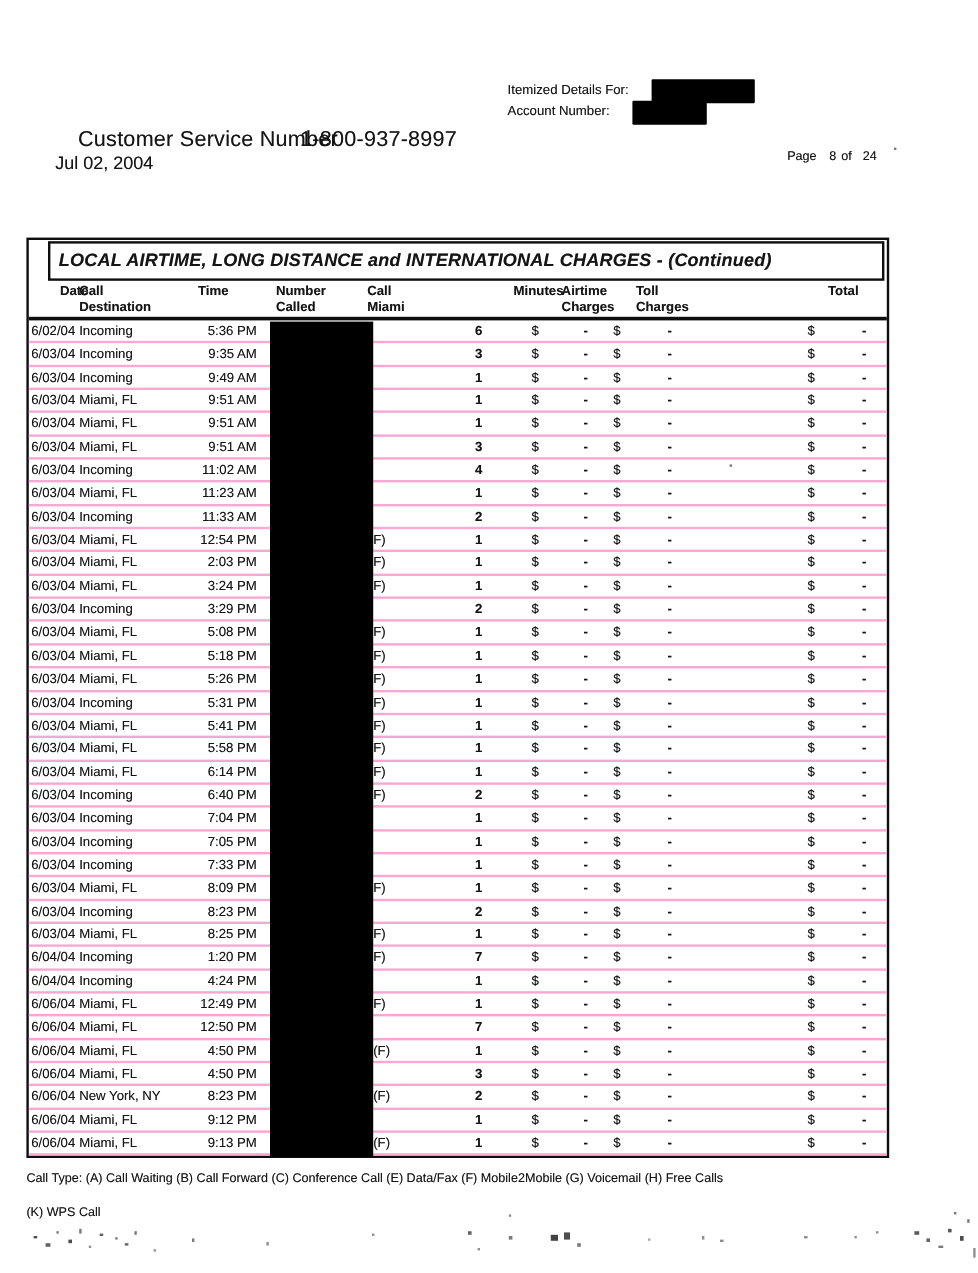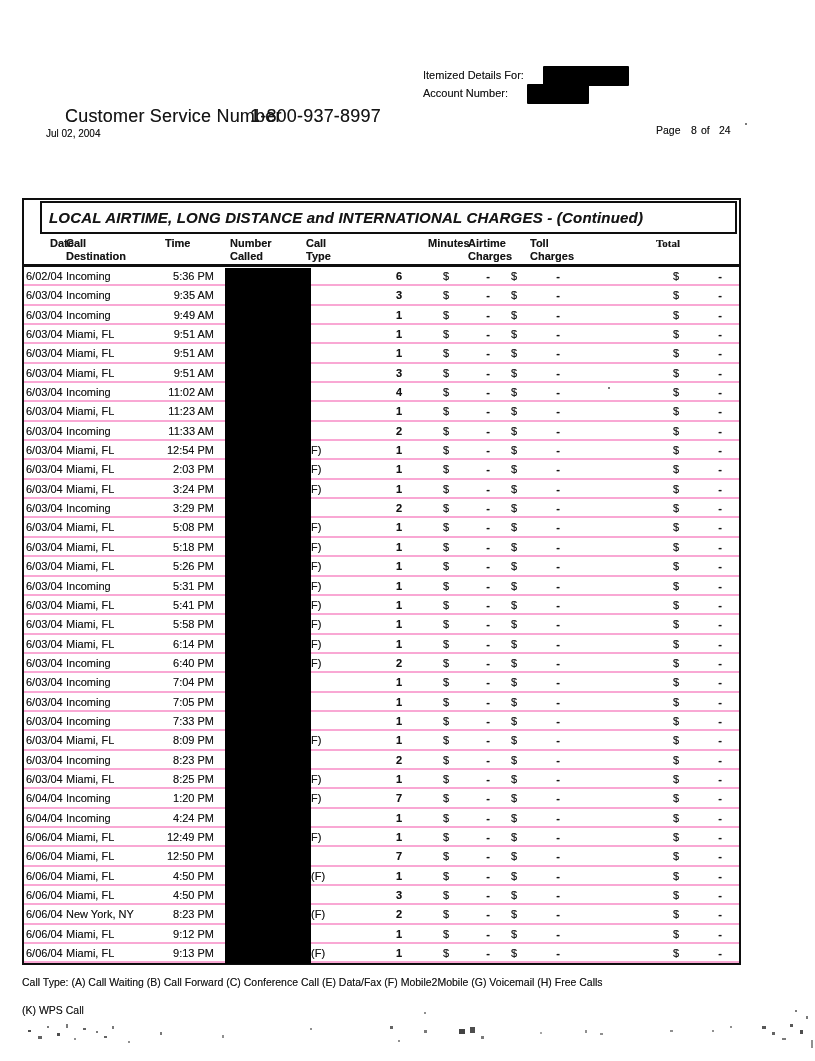--- a/index.html
+++ b/index.html
@@ -6,21 +6,21 @@
   .page{
     position:relative;width:815px;height:1061px;background:#ffffff;overflow:hidden;
     font-family:"Liberation Sans","DejaVu Sans",sans-serif;color:#151515;
     text-shadow:0 0 .5px rgba(0,0,0,.45);
   }
   .a{position:absolute;}
   
   .lbl-sm{font-size:11px;}
   .redact{position:absolute;background:#000;border-radius:1px;}
   .csn{font-size:18px;font-weight:normal;letter-spacing:.2px;}
-  .date-sm{font-size:10px;font-weight:bold;}
+  .date-sm{font-size:15px;font-weight:bold;}
   .pageline{font-size:10.5px;font-weight:bold;}
   
   .tbl{position:absolute;left:22px;top:198px;width:715px;border:2px solid #0e0e0e;background:#fff;}
   .tbl-title{
     margin:1px 2px 0 16px;border:2px solid #0e0e0e;height:29px;line-height:29px;
     padding-left:7px;font-size:15px;font-weight:bold;font-style:italic;letter-spacing:.2px;
     white-space:nowrap;
   }
   .tbl-head{position:relative;height:30px;border-bottom:3px solid #0e0e0e;}
   .hcell{position:absolute;top:3px;font-size:11px;font-weight:bold;line-height:13px;white-space:pre;}
@@ -63,25 +63,25 @@
   <span class="a pageline" style="left:719px;top:124px;font-weight:normal;">24</span>
 
   <div class="tbl">
     <div class="tbl-title">LOCAL AIRTIME, LONG DISTANCE and INTERNATIONAL CHARGES  - (Continued)</div>
 
     <div class="tbl-head">
       <span class="hcell" style="left:2px;margin-left:24px;">Date</span>
       <span class="hcell" style="left:42px;"><span>Call</span><br><span>Destination</span></span>
       <span class="hcell" style="left:141px;">Time</span>
       <span class="hcell" style="left:206px;"><span>Number</span><br><span>Called</span></span>
-      <span class="hcell" style="left:282px;"><span>Call</span><br><span>Type</span></span>
+      <span class="hcell" style="left:282px;"><span>Call</span><br><span>Miami</span></span>
       <span class="hcell" style="left:358px;padding-left:46px;">Minutes</span>
       <span class="hcell" style="left:444px;"><span>Airtime</span><br><span>Charges</span></span>
       <span class="hcell" style="left:506px;"><span>Toll</span><br><span>Charges</span></span>
-      <span class="hcell" style="left:632px;font-family:Liberation Serif, serif;">Total</span>
+      <span class="hcell" style="left:666px;">Total</span>
     </div>
 
     <div class="tbl-body">
   <div class="row">
     <span class="cell c-date">6/02/04</span>
     <span class="cell c-dest">Incoming</span>
     <span class="cell c-time">5:36 PM</span>
     <span class="cell c-type"></span>
     <span class="cell c-min">6</span>
     <span class="cell c-air-cur">$</span>

